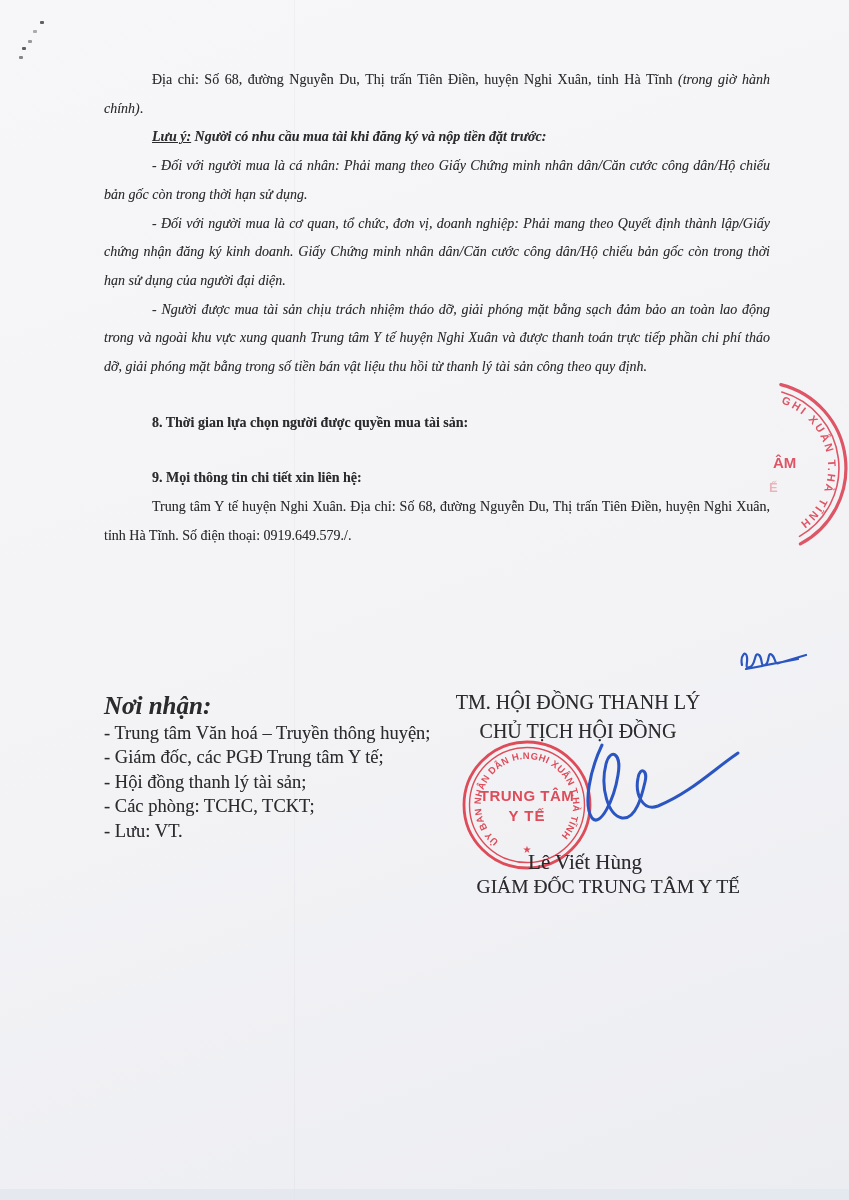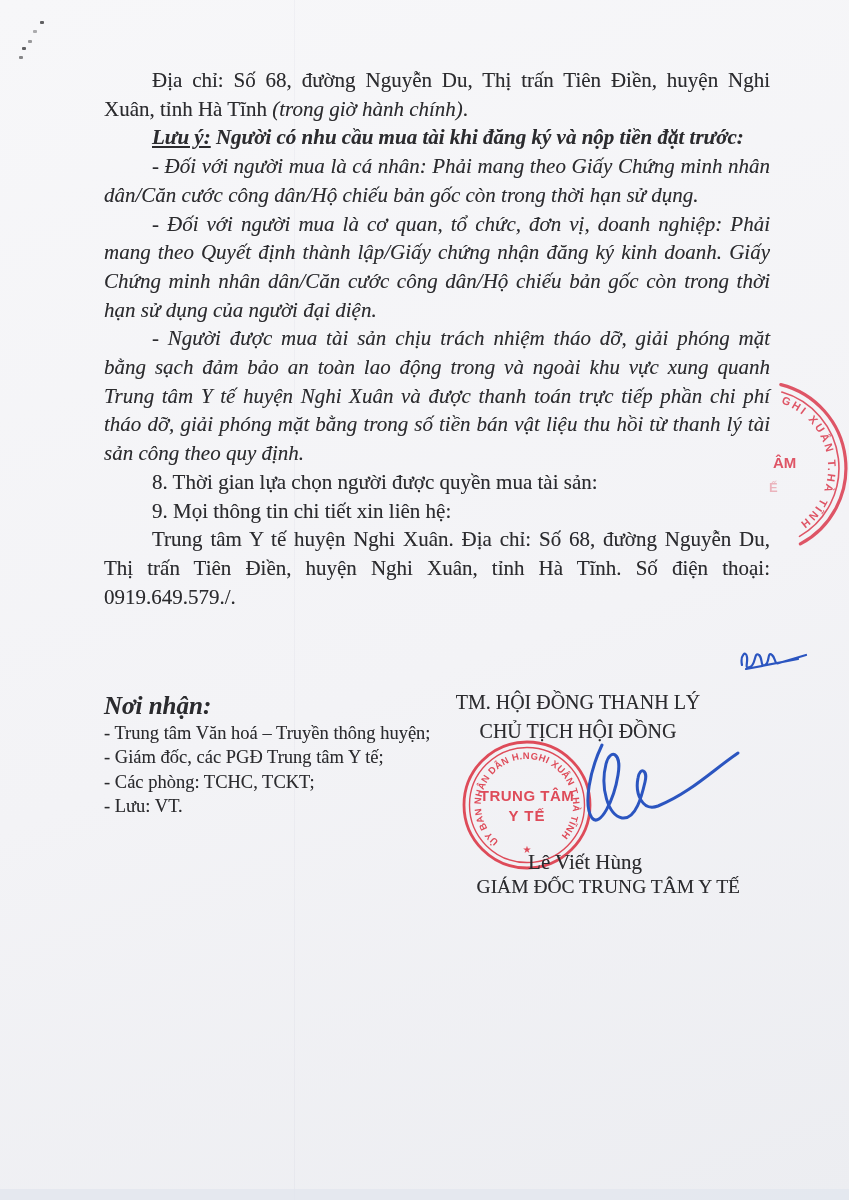--- a/index.html
+++ b/index.html
@@ -8,27 +8,27 @@
     background:linear-gradient(160deg,#f7f7f9 0%,#f3f3f6 55%,#ecedf1 100%);
     font-family:"Liberation Serif","DejaVu Serif",serif;
     color:#2b2b2e;
   }
   .crease{position:absolute;left:294px;top:0;width:1px;height:100%;background:rgba(110,120,150,0.05);}
   .bottom-edge{position:absolute;left:0;bottom:0;width:100%;height:11px;background:#e2e5ee;opacity:.75;}
   .speck{position:absolute;width:4px;height:3px;background:#3a3a3c;border-radius:1px;opacity:.8;}
 
   .body{
     position:absolute;left:104px;top:66px;width:666px;
-    font-size:21px;line-height:28.7px;text-align:justify;
+    font-size:14px;line-height:28.7px;text-align:justify;
     text-shadow:0 0 0.5px rgba(43,43,46,0.35);
   }
   .body p{margin:0;text-indent:48px;}
   .body p.it{font-style:italic;}
   .body p.bi{font-style:italic;font-weight:bold;}
-  .body p.bold{font-weight:normal;}
+  .body p.bold{font-weight:bold;margin-top:27px;}
   .ul{text-decoration:underline;}
 
   .recipients{position:absolute;left:104px;top:694px;width:330px;font-size:18.5px;line-height:24.6px;text-shadow:0 0 0.5px rgba(43,43,46,0.3);}
   .recipients .hdr{font-weight:bold;font-style:italic;font-size:25px;margin-bottom:2px;}
 
   .sign-head{position:absolute;left:428px;top:688px;width:300px;text-align:center;font-weight:normal;font-size:20px;line-height:29px;text-shadow:0 0 0.5px rgba(43,43,46,0.35);}
   .sign-name{position:absolute;left:430px;top:850px;width:310px;text-align:center;font-weight:normal;text-shadow:0 0 0.5px rgba(43,43,46,0.35);}
   .sign-name .nm{font-size:21px;line-height:25px;}
   .sign-name .ttl{font-size:19.5px;line-height:24px;text-align:right;}
 
@@ -82,20 +82,21 @@
   </div>
 
   <svg class="initials" width="80" height="36" viewBox="0 0 80 36">
     <path d="M 6 23 C 4 13, 10 8, 11 15 C 12 22, 8 27, 14 25 C 20 23, 18 9, 23 13 C 27 16, 24 25, 29 23 C 34 21, 31 9, 36 13 C 40 16, 38 23, 43 21 L 70 13 M 10 27 L 62 17"></path>
   </svg>
 
   <div class="recipients">
     <div class="hdr">Nơi nhận:</div>
     <div>- Trung tâm Văn hoá – Truyền thông huyện;</div>
     <div>- Giám đốc, các PGĐ Trung tâm Y tế;</div>
+    <div>- Hội đồng thanh lý tài sản;</div>
     <div>- Các phòng: TCHC, TCKT;</div>
     <div>- Lưu: VT.</div>
   </div>
 
   <div class="sign-head">
     <div>TM. HỘI ĐỒNG THANH LÝ</div>
     <div>CHỦ TỊCH HỘI ĐỒNG</div>
   </div>
 
   <svg class="stamp" width="140" height="140" viewBox="0 0 140 140">

